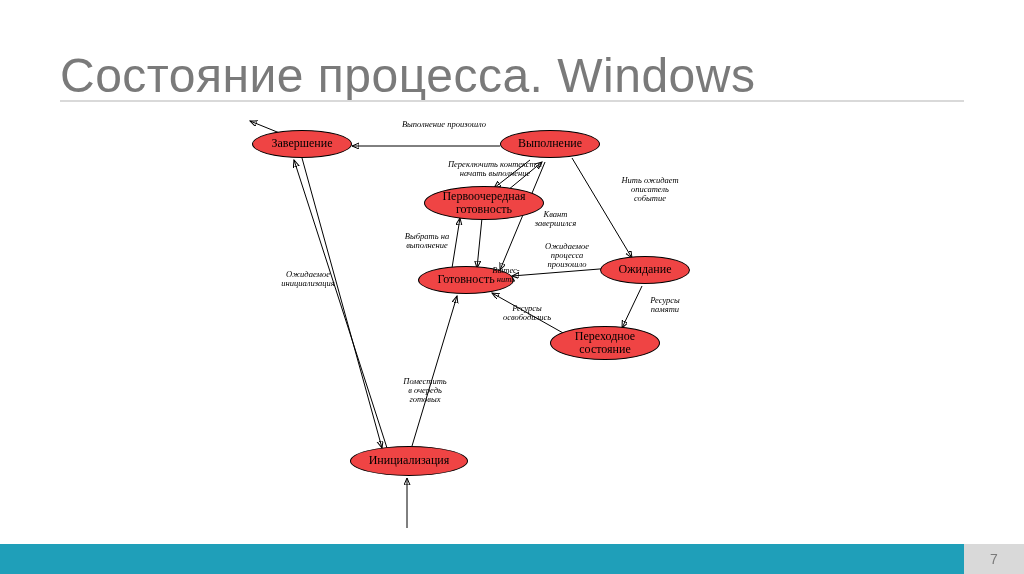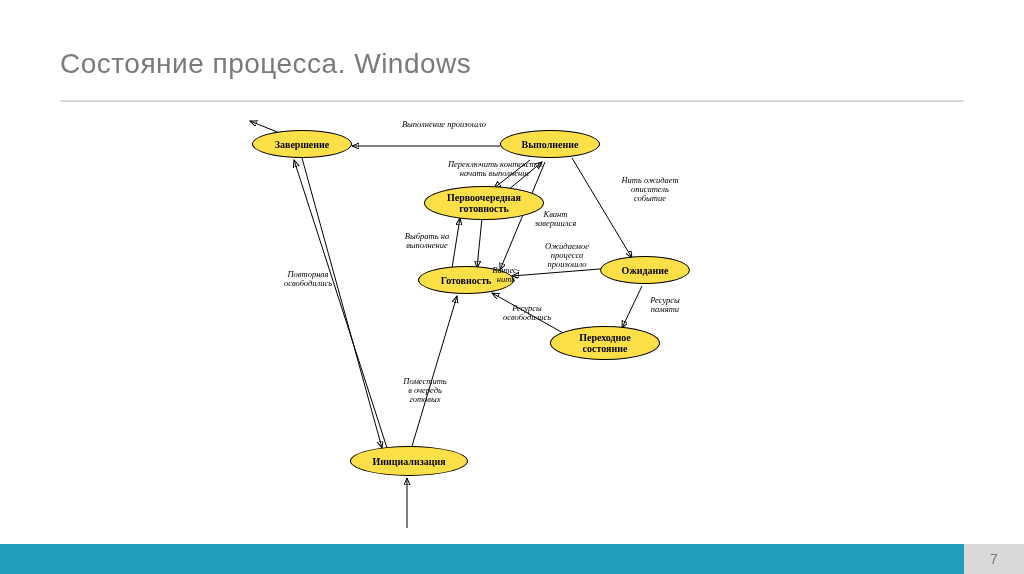--- a/index.html
+++ b/index.html
@@ -1,23 +1,23 @@
 <!DOCTYPE html>
 <html><head>
 <meta charset="utf-8">
 <style>
   * { box-sizing: border-box; margin: 0; padding: 0; }
   html, body { width: 1024px; height: 574px; font-family: "Segoe UI", Arial, sans-serif; background: #fff; overflow: hidden; }
   .slide { position: relative; width: 1024px; height: 574px; }
-  .title { position: absolute; left: 60px; top: 48px; font-size: 28px; font-weight: 300; color: #7a7a7a; letter-spacing: 0.5px; }
+  .title { position: absolute; left: 60px; top: 48px; font-size: 48px; font-weight: 300; color: #7a7a7a; letter-spacing: 0.5px; }
   .title-underline { position: absolute; left: 60px; top: 100px; width: 904px; height: 2px; background: #d9d9d9; }
   .footer-bar { position: absolute; left: 0; bottom: 0; width: 1024px; height: 30px; background: #1f9fb9; }
   .footer-right { position: absolute; right: 0; bottom: 0; width: 60px; height: 30px; background: #d9d9d9; color: #7a7a7a; font-size: 14px; display: flex; align-items: center; justify-content: center; }
   .diagram { position: absolute; left: 232px; top: 118px; width: 560px; height: 420px; }
-  .node { position: absolute; border: 1.3px solid #000; border-radius: 50%; background: #fde047; display: flex; align-items: center; justify-content: center; text-align: center; font-family: "Times New Roman", serif; font-size: 10px; font-weight: bold; line-height: 1.1; padding: 4px 6px; }
+  .node { position: absolute; border: 1.3px solid #000; border-radius: 50%; background: #ef4444; display: flex; align-items: center; justify-content: center; text-align: center; font-family: "Times New Roman", serif; font-size: 12px; font-weight: normal; line-height: 1.1; padding: 4px 6px; }
   .edge-label { position: absolute; font-family: "Times New Roman", serif; font-size: 8.5px; font-style: italic; text-align: center; line-height: 1.05; color: #000; }
   svg.edges { position: absolute; left: 0; top: 0; width: 560px; height: 420px; pointer-events: none; }
   line, path { stroke: #000; stroke-width: 1; fill: none; }
 </style>
 </head>
 <body>
 
 <div class="slide">
   <div class="title">Состояние процесса. Windows</div>
   <div class="title-underline"></div>
@@ -64,21 +64,21 @@
     <div class="node" style="left:20px; top:12px; width:100px; height:28px;">Завершение</div>
     <div class="node" style="left:268px; top:12px; width:100px; height:28px;">Выполнение</div>
     <div class="node" style="left:192px; top:68px; width:120px; height:34px;">Первоочередная готовность</div>
     <div class="node" style="left:186px; top:148px; width:96px; height:28px;">Готовность</div>
     <div class="node" style="left:318px; top:208px; width:110px; height:34px;">Переходное состояние</div>
     <div class="node" style="left:368px; top:138px; width:90px; height:28px;">Ожидание</div>
     <div class="node" style="left:118px; top:328px; width:118px; height:30px;">Инициализация</div>
 
     <div class="edge-label" style="left:162px; top:2px; width:100px;">Выполнение произошло</div>
     <div class="edge-label" style="left:208px; top:42px; width:110px;">Переключить контекст и начать выполнение</div>
-    <div class="edge-label" style="left:36px; top:152px; width:80px;">Повторная освободились</div>
+    <div class="edge-label" style="left:36px; top:152px; width:80px;">Ожидаемое инициализация</div>
     <div class="edge-label" style="left:160px; top:114px; width:70px;">Выбрать на выполнение</div>
     <div class="edge-label" style="left:254px; top:114px; width:40px; white-space:pre-line;margin-top:34px;">Вытес-
 нить</div>
     <div class="edge-label" style="left:296px; top:92px; width:55px; white-space:pre-line;">Квант
 завершился</div>
     <div class="edge-label" style="left:378px; top:58px; width:80px; white-space:pre-line;">Нить ожидает
 описатель
 событие</div>
     <div class="edge-label" style="left:300px; top:124px; width:70px; white-space:pre-line;">Ожидаемое
 процесса

